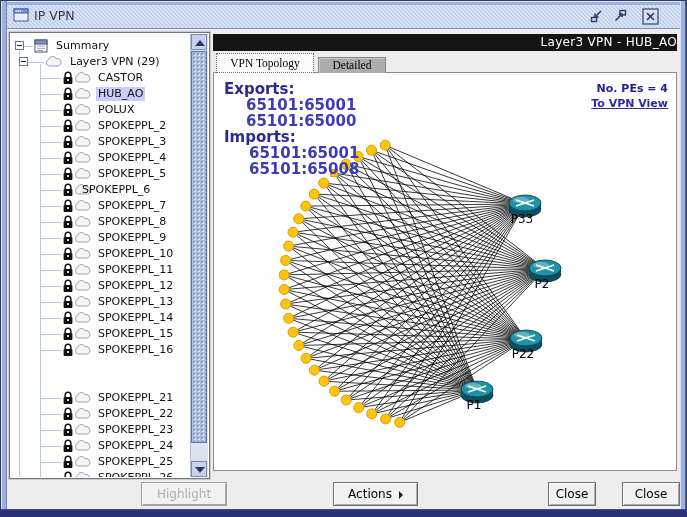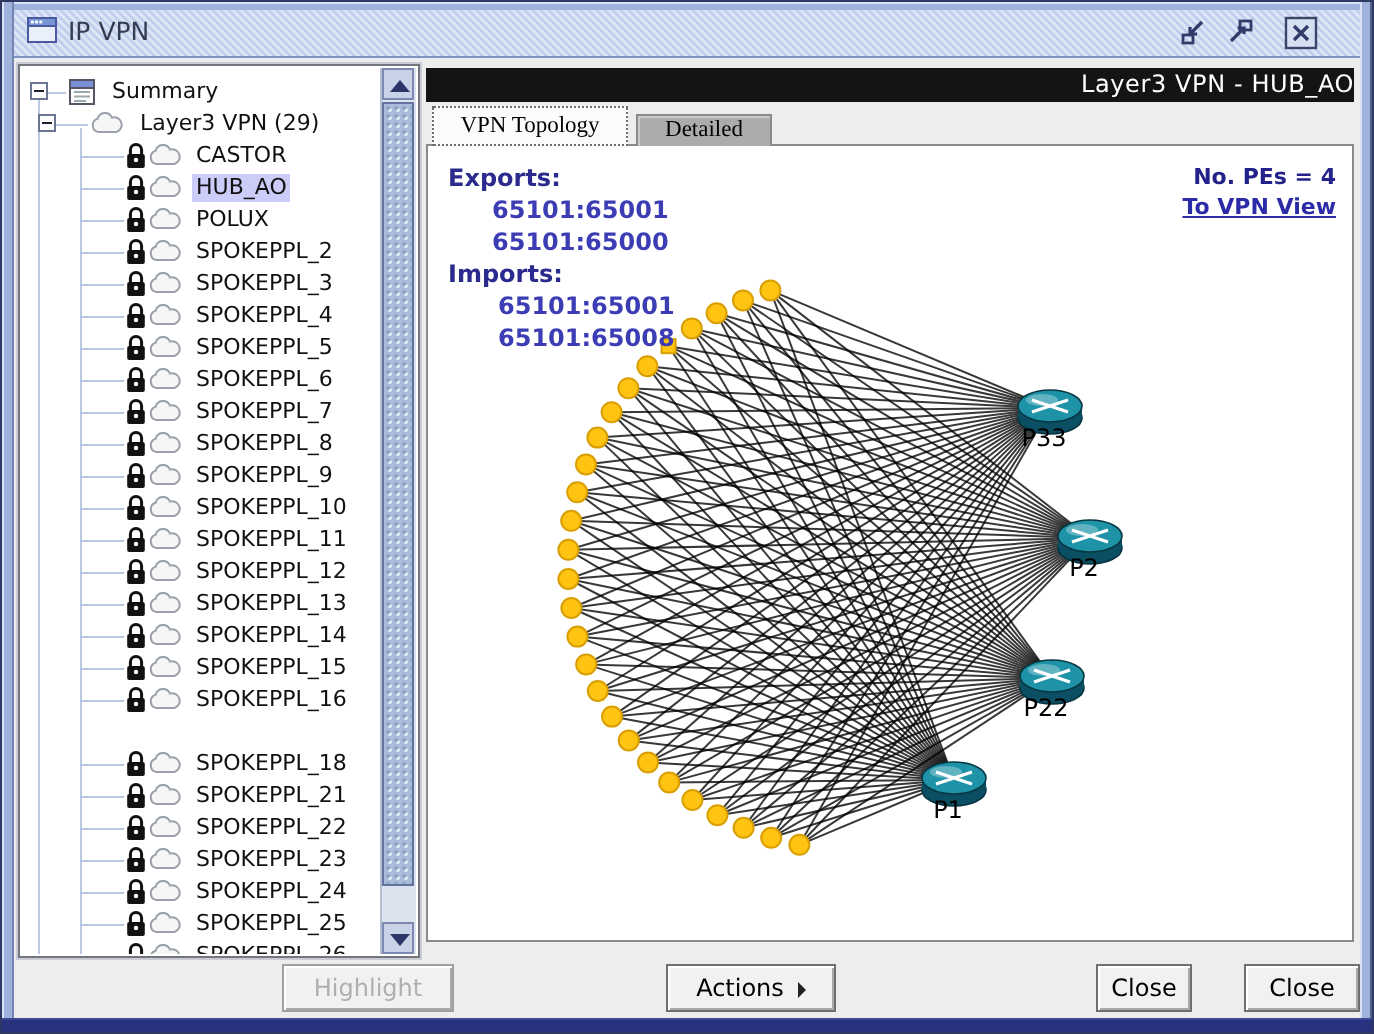--- a/index.html
+++ b/index.html
@@ -46,21 +46,21 @@
   
   #panel-header{position:absolute;left:212px;top:33px;width:464px;height:17px;z-index:10;
     background:#141414;color:#FFF;font-size:12px;line-height:17px;text-align:right;letter-spacing:.3px;}
   .tab{position:absolute;z-index:12;font-size:11.5px;text-align:center;color:#000;box-sizing:border-box;cursor:default;font-family:Liberation Serif, serif;}
   #tab-topology{left:215px;top:52px;width:98px;height:20px;background:#FBFBFB;border:1px dotted #6E6E6E;line-height:18px;}
   #tab-detailed{left:317px;top:56px;width:68px;height:16px;background:#ACACAC;border:1px solid #8A8A8A;border-bottom:none;
     box-shadow:inset 1px 1px 0 #C9C9C9;line-height:15px;}
   #topo-content{position:absolute;left:212px;top:71px;width:464px;height:399px;z-index:11;
     background:#FFF;border:1px solid #8A8A8A;box-sizing:border-box;}
   #topo-svg{position:absolute;left:0;top:0;z-index:1;}
-  #rt-block{position:absolute;left:10px;top:8px;z-index:2;font-size:12px;font-weight:bold;line-height:16px;color:#2B2B8F;}
+  #rt-block{position:absolute;left:10px;top:8px;z-index:2;font-size:15px;font-weight:bold;line-height:16px;color:#2B2B8F;}
   #rt-block .val{color:#3C3CB4;}
   #rt-block .exp-val{margin-left:22px;}
   #rt-block .imp-val{margin-left:25px;}
   #pe-info{position:absolute;right:8px;top:9px;z-index:2;text-align:right;font-size:11px;font-weight:bold;}
   #pe-count{color:#22228A;}
   #vpn-link{color:#2B2BA8;text-decoration:underline;display:inline-block;margin-top:2px;cursor:pointer;}
   
   #footer{position:absolute;left:6px;right:6px;top:477px;height:31px;z-index:10;}
   .btn{position:absolute;top:4px;height:24px;background:#F1F1F1;border:1px solid #6F6F6F;
     box-shadow:inset 1px 1px 0 #FFF,inset -1px -1px 0 #A9A9A9;
@@ -225,21 +225,21 @@
         <div class="trow" style="top: 148px;">
           <i class="hstub" style="left:29px;width:22px"></i>
           <span class="tico" style="left:51px"><svg width="12" height="14" viewBox="0 0 12 14">
               <path d="M3.2 6V4 A2.8 2.8 0 0 1 8.8 4 V6" fill="none" stroke="#111" stroke-width="1.5"></path>
               <rect x="1.6" y="6" width="8.8" height="7" rx="1" fill="#111"></rect>
               <circle cx="6" cy="9" r="1.1" fill="#fff"></circle>
             </svg></span>
           <span class="tico" style="left:62px"><svg width="19" height="13" viewBox="0 0 19 13">
               <path d="M5.2 11 A3.4 3.4 0 0 1 4.8 4.4 A3.8 3.8 0 0 1 12 3.8 A3.2 3.2 0 0 1 14.2 11 Z" fill="#F6F6F6" stroke="#9AA0A8"></path>
             </svg></span>
-          <span class="tlab" style="left:85px">SPOKEPPL_6</span>
+          <span class="tlab" style="left:69px">SPOKEPPL_6</span>
         </div>
         <div class="trow" style="top: 164px;">
           <i class="hstub" style="left:29px;width:22px"></i>
           <span class="tico" style="left:51px"><svg width="12" height="14" viewBox="0 0 12 14">
               <path d="M3.2 6V4 A2.8 2.8 0 0 1 8.8 4 V6" fill="none" stroke="#111" stroke-width="1.5"></path>
               <rect x="1.6" y="6" width="8.8" height="7" rx="1" fill="#111"></rect>
               <circle cx="6" cy="9" r="1.1" fill="#fff"></circle>
             </svg></span>
           <span class="tico" style="left:62px"><svg width="19" height="13" viewBox="0 0 19 13">
               <path d="M5.2 11 A3.4 3.4 0 0 1 4.8 4.4 A3.8 3.8 0 0 1 12 3.8 A3.2 3.2 0 0 1 14.2 11 Z" fill="#F6F6F6" stroke="#9AA0A8"></path>
@@ -346,32 +346,20 @@
           <i class="hstub" style="left:29px;width:22px"></i>
           <span class="tico" style="left:51px"><svg width="12" height="14" viewBox="0 0 12 14">
               <path d="M3.2 6V4 A2.8 2.8 0 0 1 8.8 4 V6" fill="none" stroke="#111" stroke-width="1.5"></path>
               <rect x="1.6" y="6" width="8.8" height="7" rx="1" fill="#111"></rect>
               <circle cx="6" cy="9" r="1.1" fill="#fff"></circle>
             </svg></span>
           <span class="tico" style="left:62px"><svg width="19" height="13" viewBox="0 0 19 13">
               <path d="M5.2 11 A3.4 3.4 0 0 1 4.8 4.4 A3.8 3.8 0 0 1 12 3.8 A3.2 3.2 0 0 1 14.2 11 Z" fill="#F6F6F6" stroke="#9AA0A8"></path>
             </svg></span>
           <span class="tlab" style="left:85px">SPOKEPPL_16</span>
-        </div>
-        <div class="trow" style="top: 340px;">
-          <i class="hstub" style="left:29px;width:22px"></i>
-          <span class="tico" style="left:51px"><svg width="12" height="14" viewBox="0 0 12 14">
-              <path d="M3.2 6V4 A2.8 2.8 0 0 1 8.8 4 V6" fill="none" stroke="#111" stroke-width="1.5"></path>
-              <rect x="1.6" y="6" width="8.8" height="7" rx="1" fill="#111"></rect>
-              <circle cx="6" cy="9" r="1.1" fill="#fff"></circle>
-            </svg></span>
-          <span class="tico" style="left:62px"><svg width="19" height="13" viewBox="0 0 19 13">
-              <path d="M5.2 11 A3.4 3.4 0 0 1 4.8 4.4 A3.8 3.8 0 0 1 12 3.8 A3.2 3.2 0 0 1 14.2 11 Z" fill="#F6F6F6" stroke="#9AA0A8"></path>
-            </svg></span>
-          <span class="tlab" style="left:85px">SPOKEPPL_18</span>
         </div>
         <div class="trow" style="top: 356px;">
           <i class="hstub" style="left:29px;width:22px"></i>
           <span class="tico" style="left:51px"><svg width="12" height="14" viewBox="0 0 12 14">
               <path d="M3.2 6V4 A2.8 2.8 0 0 1 8.8 4 V6" fill="none" stroke="#111" stroke-width="1.5"></path>
               <rect x="1.6" y="6" width="8.8" height="7" rx="1" fill="#111"></rect>
               <circle cx="6" cy="9" r="1.1" fill="#fff"></circle>
             </svg></span>
           <span class="tico" style="left:62px"><svg width="19" height="13" viewBox="0 0 19 13">
               <path d="M5.2 11 A3.4 3.4 0 0 1 4.8 4.4 A3.8 3.8 0 0 1 12 3.8 A3.2 3.2 0 0 1 14.2 11 Z" fill="#F6F6F6" stroke="#9AA0A8"></path>

